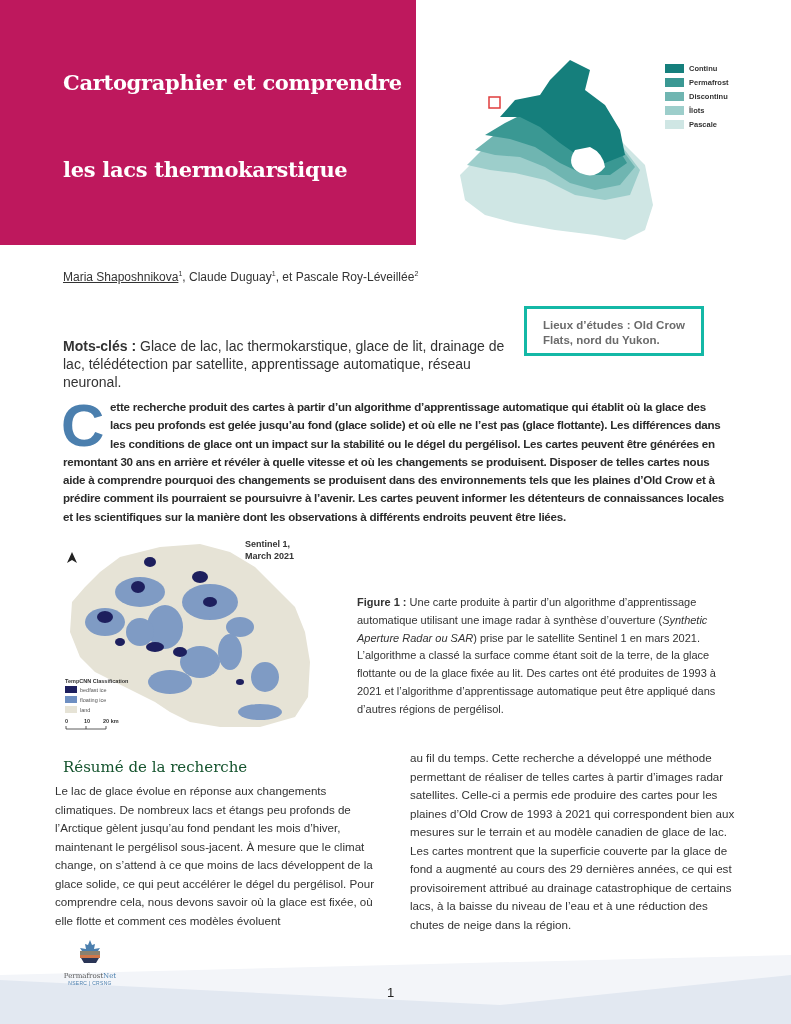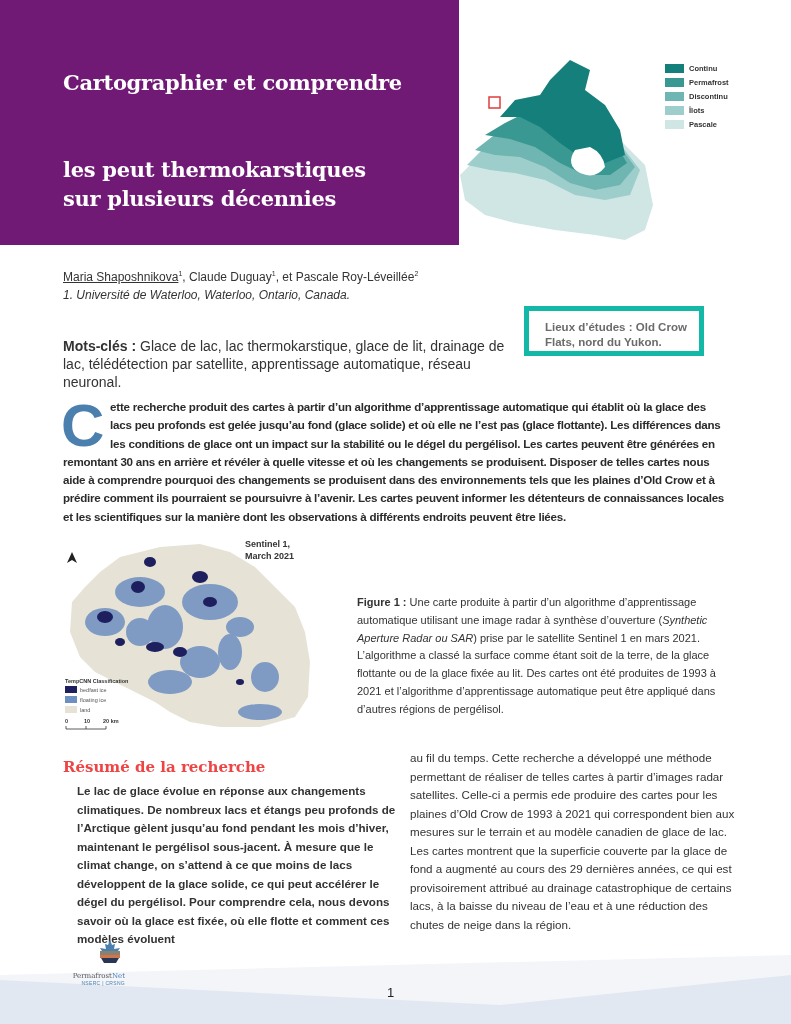--- a/index.html
+++ b/index.html
@@ -3,22 +3,22 @@
 <meta charset="utf-8">
 <style>
   html, body { margin: 0; padding: 0; }
   body {
     width: 791px; height: 1024px; position: relative; overflow: hidden;
     background: #ffffff;
     font-family: "Liberation Sans", sans-serif;
     color: #333333;
   }
   .hero {
-    position: absolute; left: 0; top: 0; width: 459px; height: 245px;
-    background: #701a75;
+    position: absolute; left: 0; top: 0; width: 416px; height: 245px;
+    background: #be185d;
   }
   .hero-title {
     position: absolute; left: 63px; top: 68px; width: 360px;
     font-family: "DejaVu Serif", serif; font-weight: bold;
     font-size: 21px; line-height: 29px; color: #ffffff; margin: 0;
     letter-spacing: -0.3px;
   }
   .canada-map { position: absolute; left: 455px; top: 55px; width: 200px; height: 195px; }
   .map-legend { position: absolute; left: 665px; top: 64px; }
   .map-legend .row { display: flex; align-items: flex-start; height: 14px; margin-bottom: 0px; }
@@ -27,21 +27,21 @@
 
   .authors { position: absolute; left: 63px; top: 265px; font-size: 12px; line-height: 18px; color: #333; }
   .authors .u { text-decoration: underline; }
   .authors sup { font-size: 7px; }
   .aff { font-style: italic; }
   .keywords { position: absolute; left: 63px; top: 337px; width: 450px; font-size: 14px; line-height: 18px; }
   .keywords b { font-weight: bold; }
 
   .study-box {
     position: absolute; left: 524px; top: 306px; width: 180px; height: 50px;
-    border: 5px solid #14b8a6; box-sizing: border-box; padding: 9px 0 0 16px;
+    border: 3px solid #14b8a6; box-sizing: border-box; padding: 9px 0 0 16px;
     font-size: 11.5px; font-weight: bold; color: #6b6b6b; line-height: 15px;
   }
 
   .intro {
     position: absolute; left: 63px; top: 398px; width: 666px;
     font-size: 11.6px; line-height: 18.3px; font-weight: bold; color: #2b2b2b;
     letter-spacing: -0.25px;
   }
   .dropcap {
     float: left; font-family: "Liberation Sans", sans-serif; font-weight: bold;
@@ -50,48 +50,47 @@
 
   .fig-map { position: absolute; left: 60px; top: 532px; width: 290px; height: 200px; }
   .fig-caption {
     position: absolute; left: 357px; top: 594px; width: 370px;
     font-size: 11px; line-height: 17.8px; color: #333;
   }
   .fig-caption b { font-weight: bold; }
 
   .section-title {
     position: absolute; left: 63px; top: 758px;
-    font-family: "DejaVu Serif", serif; font-weight: bold; font-size: 15px; color: #ef4444; margin: 0;
+    font-family: "DejaVu Serif", serif; font-weight: normal; font-size: 15px; color: #14532d; margin: 0;
   }
   .col-left {
-    position: absolute; left: 77px; top: 782px; width: 330px;
-    font-size: 11.6px; line-height: 18.5px; color: #333; font-weight: bold;
+    position: absolute; left: 55px; top: 782px; width: 330px;
+    font-size: 11.6px; line-height: 18.5px; color: #333;
   }
   .col-right {
     position: absolute; left: 410px; top: 749px; width: 330px;
     font-size: 11.6px; line-height: 18.5px; color: #333;
   }
 
   .footer-band { position: absolute; left: 0; top: 955px; width: 791px; height: 69px; }
-  .logo { position: absolute; left: 55px; top: 940px; width: 70px; text-align: right; }
+  .logo { position: absolute; left: 55px; top: 940px; width: 70px; text-align: center; }
   .logo-name { font-family: "DejaVu Serif", serif; font-size: 7px; color: #555; margin-top: 2px; }
   .logo-name span { color: #4b7fae; }
   .logo-sub { font-size: 5px; color: #4b7fae; letter-spacing: 0.3px; }
   .page-num { position: absolute; left: 387px; top: 985px; font-size: 13px; color: #222; }
 </style>
 </head>
 <body>
 
 <div class="hero">
   <h1 class="hero-title">
     <span>Cartographier et comprendre</span><br>
     <br>
     <br>
-    <span>les peut thermokarstiques</span><br>
-    <span>sur plusieurs décennies</span>
+    <span>les lacs thermokarstique</span><br>
   </h1>
 </div>
 
 <svg class="canada-map" viewBox="0 0 200 195">
   <path d="M5,120 L20,105 L40,85 L55,72 L70,60 L90,55 L100,60 L130,58 L160,80 L190,110 L198,150 L190,175 L170,185 L140,180 L100,175 L60,168 L30,160 L10,145 Z" fill="#cfe6e4"></path>
   <path d="M12,110 L30,92 L50,76 L70,62 L92,56 L128,58 L160,82 L185,115 L175,140 L150,145 L120,140 L90,125 L60,118 L35,115 Z" fill="#9dcecb"></path>
   <path d="M20,95 L42,78 L65,63 L92,56 L128,58 L158,82 L180,112 L165,130 L140,135 L115,128 L90,112 L65,102 L40,100 Z" fill="#6fb5b1"></path>
   <path d="M30,80 L50,68 L70,58 L95,52 L128,56 L155,80 L172,108 L155,120 L130,120 L105,108 L80,92 L55,84 Z" fill="#3a9893"></path>
   <path d="M45,62 L60,45 L85,40 L95,25 L115,5 L135,15 L130,35 L150,50 L165,75 L170,100 L150,108 L125,102 L105,88 L85,72 L65,62 Z" fill="#157f7c"></path>
   <path d="M120,95 Q110,110 125,118 Q140,125 150,112 Q148,98 135,92 Z" fill="#ffffff"></path>
@@ -118,21 +117,20 @@
   <div class="row">
     <span class="sw" style="background:#cfe6e4"></span>
     <span class="lbl">Pascale</span>
   </div>
 </div>
 
 <div class="authors">
   <div>
     <span class="u">Maria Shaposhnikova</span><sup>1</sup><span>, </span><span>Claude Duguay</span><sup>1</sup><span>, et </span><span>Pascale Roy-Léveillée</span><sup>2</sup>
   </div>
-  <div class="aff">1. Université de Waterloo, Waterloo, Ontario, Canada.</div>
 </div>
 
 <div class="keywords">
   <b>Mots-clés :</b><span> Glace de lac, lac thermokarstique, glace de lit, drainage de lac, télédétection par satellite, apprentissage automatique, réseau neuronal.</span>
 </div>
 
 <div class="study-box">Lieux d’études : Old Crow Flats, nord du Yukon.</div>
 
 <div class="intro">
   <span class="dropcap">C</span><span>ette recherche produit des cartes à partir d’un algorithme d’apprentissage automatique qui établit où la glace des lacs peu profonds est gelée jusqu’au fond (glace solide) et où elle ne l’est pas (glace flottante). Les différences dans les conditions de glace ont un impact sur la stabilité ou le dégel du pergélisol. Les cartes peuvent être générées en remontant 30 ans en arrière et révéler à quelle vitesse et où les changements se produisent. Disposer de telles cartes nous aide à comprendre pourquoi des changements se produisent dans des environnements tels que les plaines d’Old Crow et à prédire comment ils pourraient se poursuivre à l’avenir. Les cartes peuvent informer les détenteurs de connaissances locales et les scientifiques sur la manière dont les observations à différents endroits peuvent être liées.</span>

